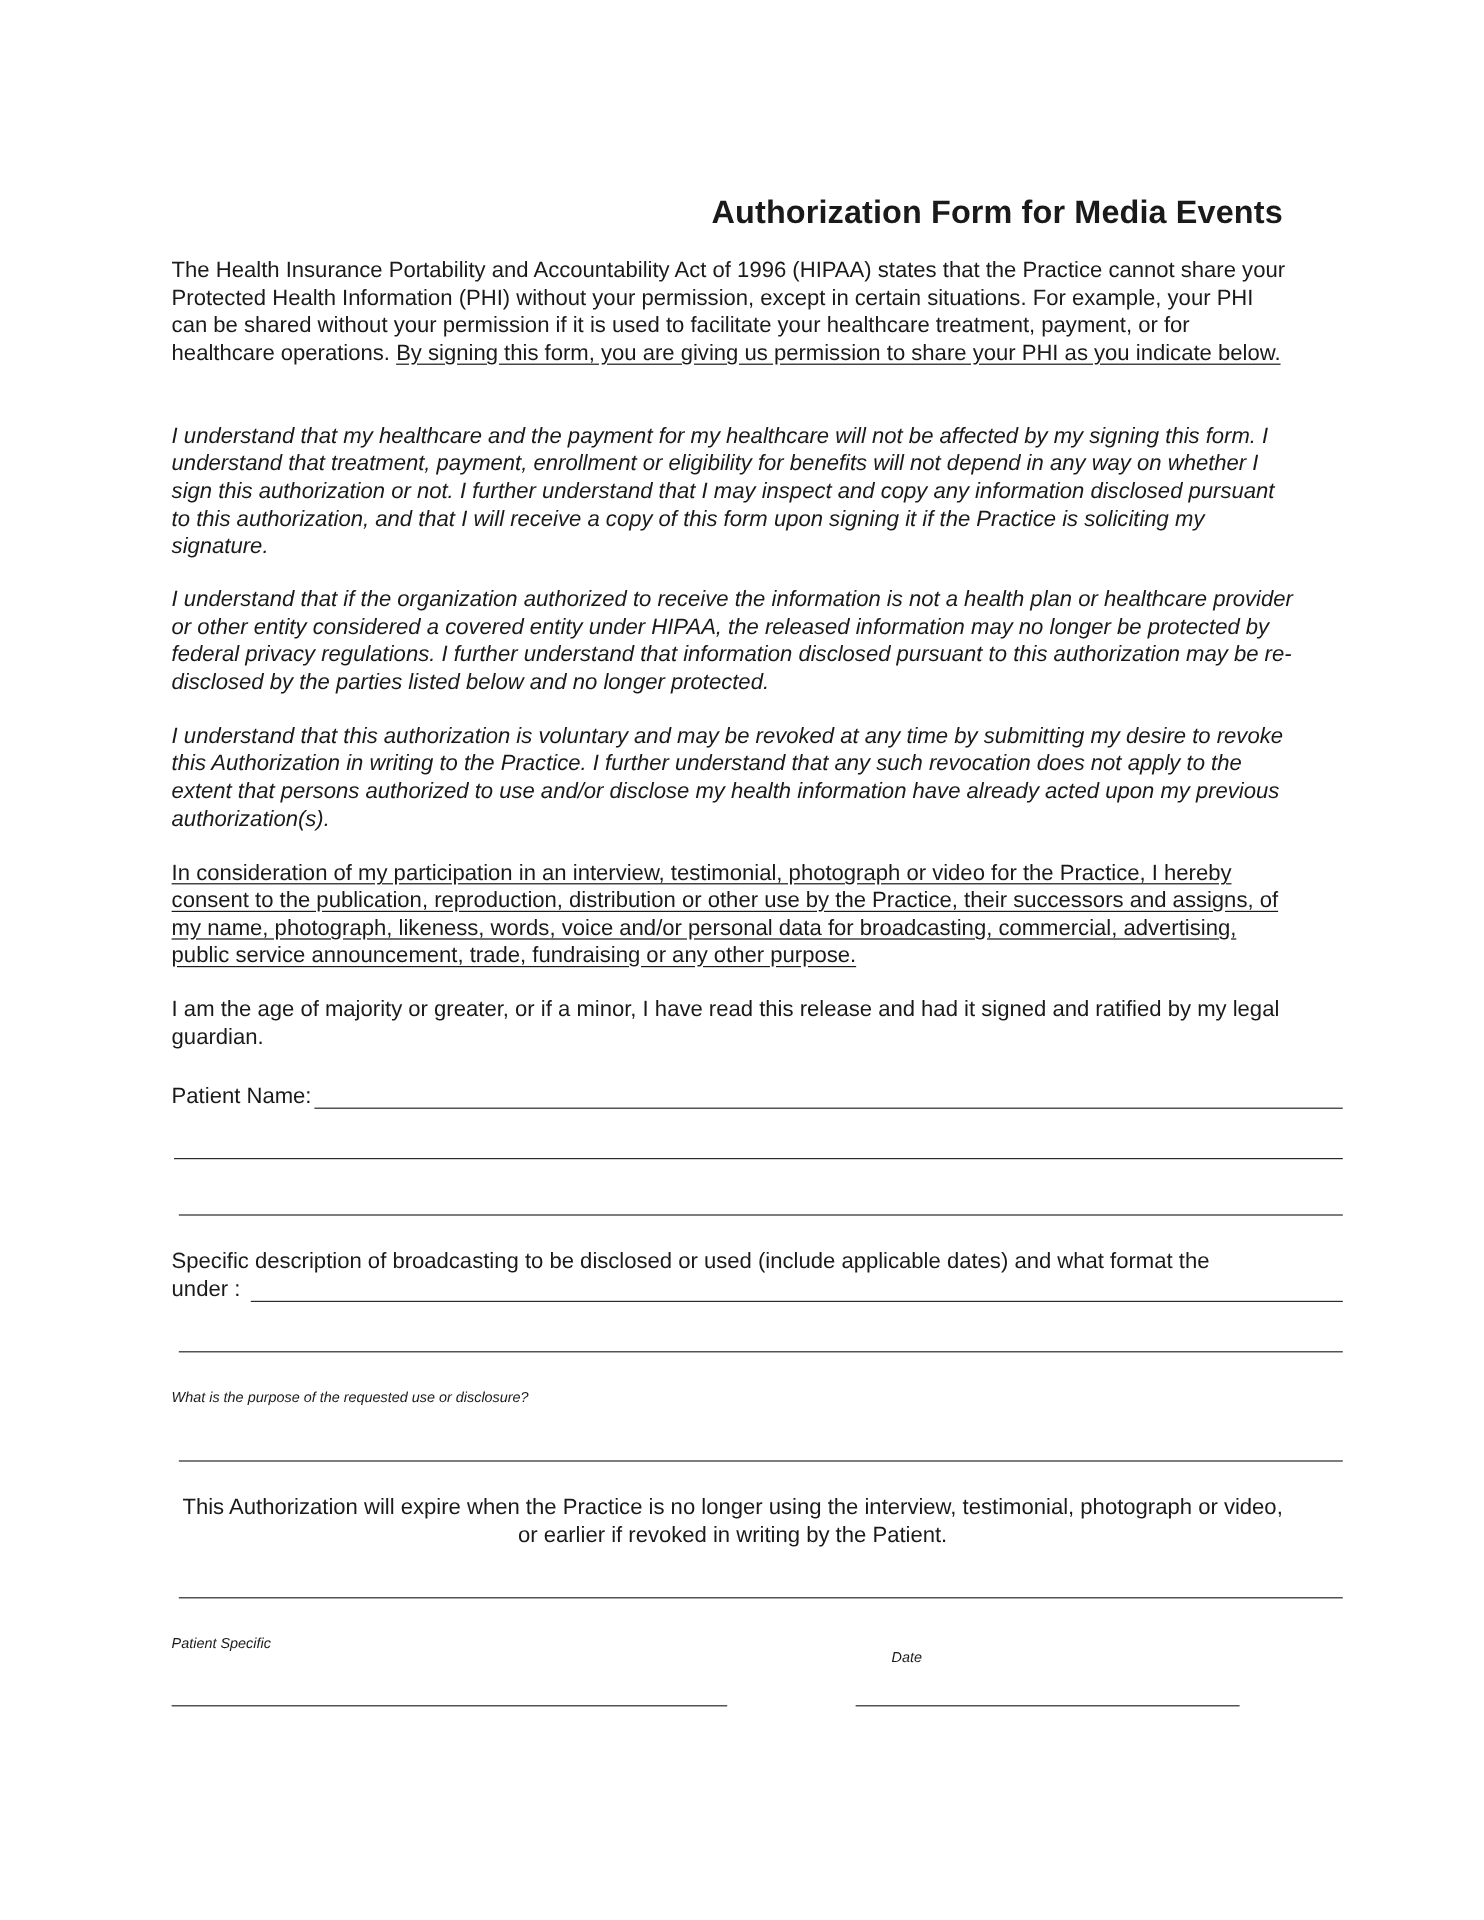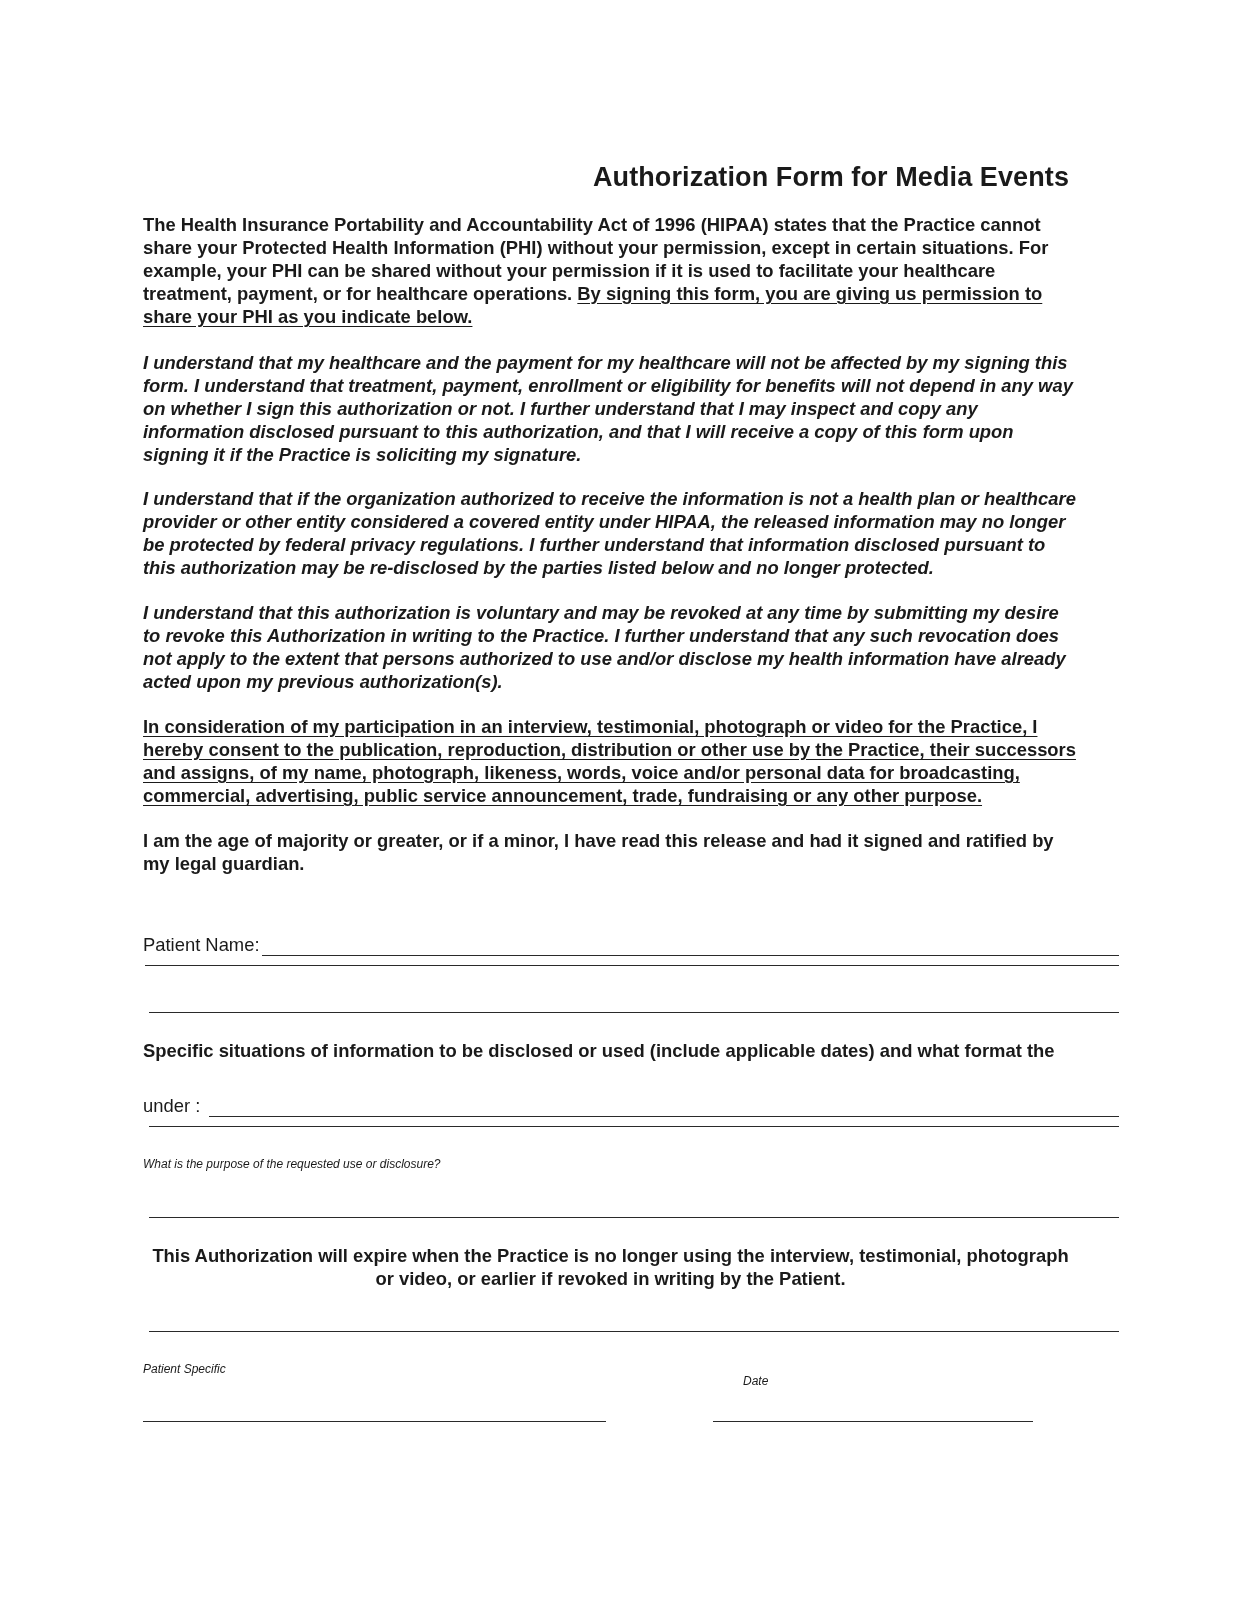--- a/index.html
+++ b/index.html
@@ -32,34 +32,33 @@
       margin: 0;
       letter-spacing: 0.1px;
     }
     .para {
       position: absolute;
       left: 0;
       width: 935px;
       font-size: 18.4px;
       line-height: 23px;
       margin: 0;
-      font-weight: bold;
     }
     .para.italic { font-style: italic; }
     .u { text-decoration: underline; text-underline-offset: 3px; }
     .field-row {
       position: absolute;
       left: 0;
       right: 0;
       display: flex;
       align-items: flex-end;
       font-size: 18.4px;
       line-height: 23px;
     }
-    .field-label { white-space: nowrap; margin-top: 32px; }
+    .field-label { white-space: nowrap; }
     .field-line {
       flex: 1;
       border-bottom: 1.6px solid #2a2a2a;
       height: 18px;
       margin-left: 2px;
     }
     .hline {
       position: absolute;
       border-bottom: 1.6px solid #2a2a2a;
       height: 0;
@@ -93,21 +92,21 @@
   <div class="field-row" style="top:901px;">
     <span class="field-label">Patient Name:</span>
     <span class="field-line"></span>
   </div>
 
   <div class="field-row" style="top:947px;">
     <span class="field-line"></span>
   </div>
   <div class="hline" style="left:6px; right:0; top:1012px;"></div>
 
-  <p class="para" style="top:1039px; width:976px;">Specific situations of information to be disclosed or used (include applicable dates) and what format the</p>
+  <p class="para" style="top:1039px; width:976px;">Specific description of broadcasting to be disclosed or used (include applicable dates) and what format the</p>
   <div class="field-row" style="top:1062px;">
     <span class="field-label">under :</span>
     <span class="field-line" style="margin-left:9px;"></span>
   </div>
   <div class="hline" style="left:6px; right:0; top:1126px;"></div>
 
   <div class="label" style="left:0; top:1153px;">What is the purpose of the requested use or disclosure?</div>
   <div class="hline" style="left:6px; right:0; top:1217px;"></div>
 
   <p class="para" style="top:1244px;text-align:center;">This Authorization will expire when the Practice is no longer using the interview, testimonial, photograph or video, or earlier if revoked in writing by the Patient.</p>

